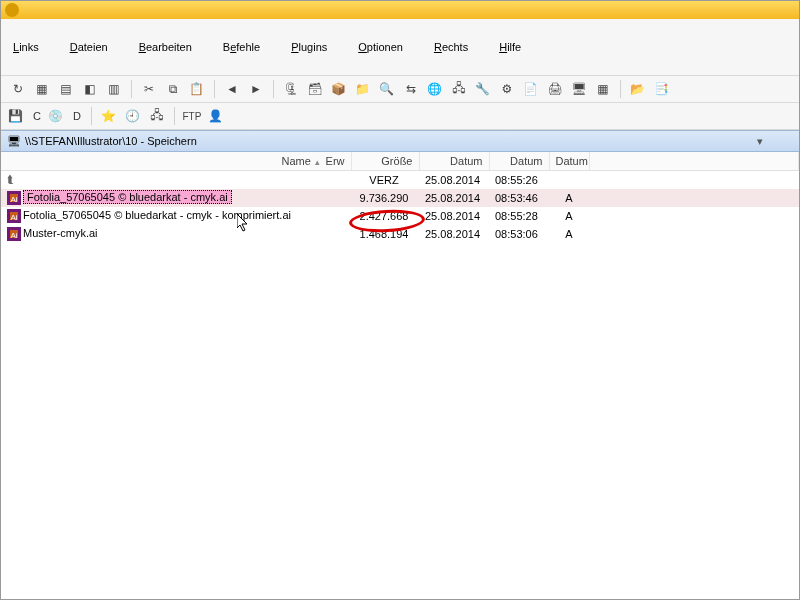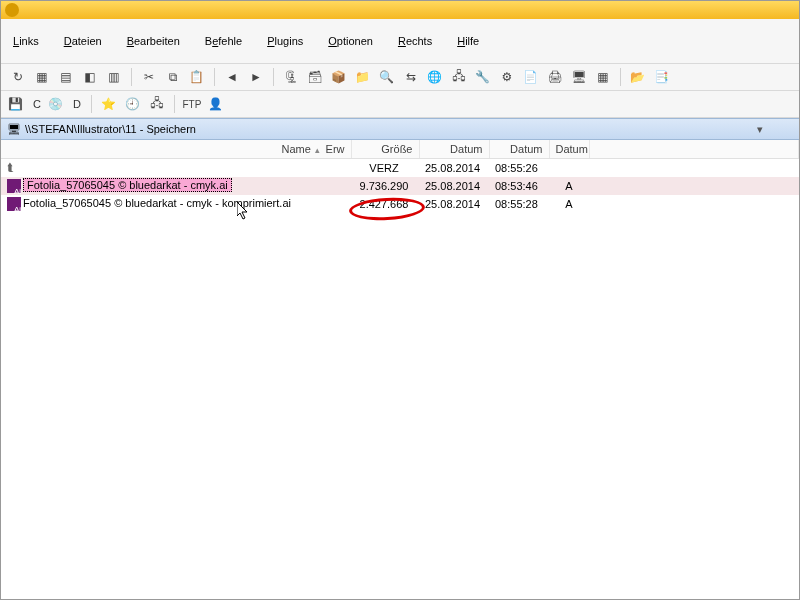--- a/index.html
+++ b/index.html
@@ -1,20 +1,20 @@
 <!DOCTYPE html>
 <html><head>
 <meta charset="utf-8">
 <style>
   * { margin: 0; padding: 0; box-sizing: border-box; }
   body { font-family: Tahoma, Verdana, sans-serif; font-size: 11px; background: #f0f0f0; color: #000; width: 800px; height: 600px; overflow: hidden; }
   .window { background: #fff; width: 100%; height: 100%; display: flex; flex-direction: column; border: 1px solid #999; }
   .titlebar { height: 18px; background: linear-gradient(#ffd95e,#f5b823); display: flex; align-items: center; padding: 0 4px; }
   .titlebar .title-icon { width: 14px; height: 14px; background: #d79a00; border-radius: 7px; margin-right: 4px; }
-  .menubar { display: flex; gap: 9px; padding: 12px 4px; background: #f6f6f6; border-bottom: 1px solid #d9d9d9; }
+  .menubar { display: flex; gap: 15px; padding: 18px 4px; background: #f6f6f6; border-bottom: 1px solid #d9d9d9; }
   .menubar .mitem { padding: 4px 8px; cursor: default; }
   .menubar .ul { text-decoration: underline; }
   .toolbar { display: flex; gap: 2px; padding: 2px 6px; background: #f6f6f6; border-bottom: 1px solid #d9d9d9; align-items: center; flex-wrap: wrap; }
   .tbtn { width: 22px; height: 22px; display: flex; align-items: center; justify-content: center; border: 1px solid transparent; font-size: 12px; color: #444; }
   .sep { width: 1px; height: 18px; background: #d0d0d0; margin: 0 4px; }
   .toolbar2 { display: flex; gap: 2px; padding: 2px 6px; background: #f6f6f6; border-bottom: 1px solid #d9d9d9; align-items: center; }
   .drive { width: 18px; height: 14px; display: inline-flex; align-items: center; justify-content: center; font-size: 12px; margin-right: 2px; }
   .drive-label { padding: 2px 4px; }
   .pathbar { display: flex; align-items: center; padding: 2px 6px; background: linear-gradient(#dbe8f8,#c5d9f2); border-top: 1px solid #9db8d7; border-bottom: 1px solid #9db8d7; height: 22px; position: relative; }
   .pathbar .path { flex: 1; padding-left: 4px; font-size: 11px; }
@@ -26,21 +26,21 @@
   tr.selected td { background: #f5e6e8; }
   tr.selected td.name span.filename { border: 1px dotted #000; padding: 0 3px; background: #f9a8d4; }
   .col-name { width: 350px; }
   .col-ext { width: 0px; }
   .col-size { width: 68px; }
   .col-date { width: 70px; }
   .col-time { width: 60px; }
   .col-attr { width: 40px; }
   td.size { text-align: center; padding-right: 8px; }
   td.center { text-align: center; }
-  .file-icon { display: inline-block; width: 14px; height: 14px; margin-right: 2px; vertical-align: middle; background: #c75c1d; border: 7px solid #701a75; font-size: 8px; color: #fff; text-align: center; line-height: 12px; }
+  .file-icon { display: inline-block; width: 14px; height: 14px; margin-right: 2px; vertical-align: middle; background: #c75c1d; border: 3px solid #701a75; font-size: 8px; color: #fff; text-align: center; line-height: 12px; }
   .updir-icon { display: inline-block; width: 14px; height: 14px; margin-right: 2px; vertical-align: middle; color: #666; }
   .red-circle { position: absolute; width: 76px; height: 22px; border: 3px solid #d80000; border-radius: 50%; pointer-events: none; left: 348px; top: 58px; transform: rotate(-3deg); }
   .listwrap { position: relative; }
   th .sort { font-size: 9px; color: #888; margin-left: 4px; }
   .cursor-pointer-svg { position:absolute; left:236px; top:62px; pointer-events:none; }
   .btxt{ font-size:11px; color:#333; }
 </style>
 </head>
 <body>
 
@@ -104,21 +104,21 @@
     <div class="tbtn">🖧</div>
     <div class="sep"></div>
     <div class="tbtn">
         <span style="font-size:10px">FTP</span>
       </div>
     <div class="tbtn">👤</div>
   </div>
 
   <div class="pathbar">
     <span>🖥</span>
-    <span class="path">\\STEFAN\Illustrator\11 - Speichern</span>
+    <span class="path">\\STEFAN\Illustrator\10 - Speichern</span>
     <span class="dropdown">▾</span>
   </div>
 
   <div class="listpane">
     <div class="listwrap">
     <table>
       <colgroup>
         <col class="col-name">
             <col class="col-ext">
             <col class="col-size">
@@ -159,20 +159,29 @@
             </tr>
             <tr>
               <td class="name"><span class="file-icon">Ai</span><span class="filename">Fotolia_57065045 © bluedarkat - cmyk - komprimiert.ai</span></td>
               <td></td>
               <td class="size">2.427.668</td>
               <td>25.08.2014</td>
               <td>08:55:28</td>
               <td class="center">A</td>
               <td></td>
             </tr>
+            <tr>
+              <td class="name"><span class="file-icon">Ai</span><span class="filename">Muster-cmyk.ai</span></td>
+              <td></td>
+              <td class="size">1.468.194</td>
+              <td>25.08.2014</td>
+              <td>08:53:06</td>
+              <td class="center">A</td>
+              <td></td>
+            </tr>
           </tbody>
     </table>
     <div class="red-circle"></div>
     <svg class="cursor-pointer-svg" width="14" height="18">
           <path d="M0 0 L0 14 L3 11 L6 17 L8 16 L5 10 L10 10 Z" fill="#fff" stroke="#000" stroke-width="1"></path>
         </svg>
     </div>
   </div>
 </div>
 

